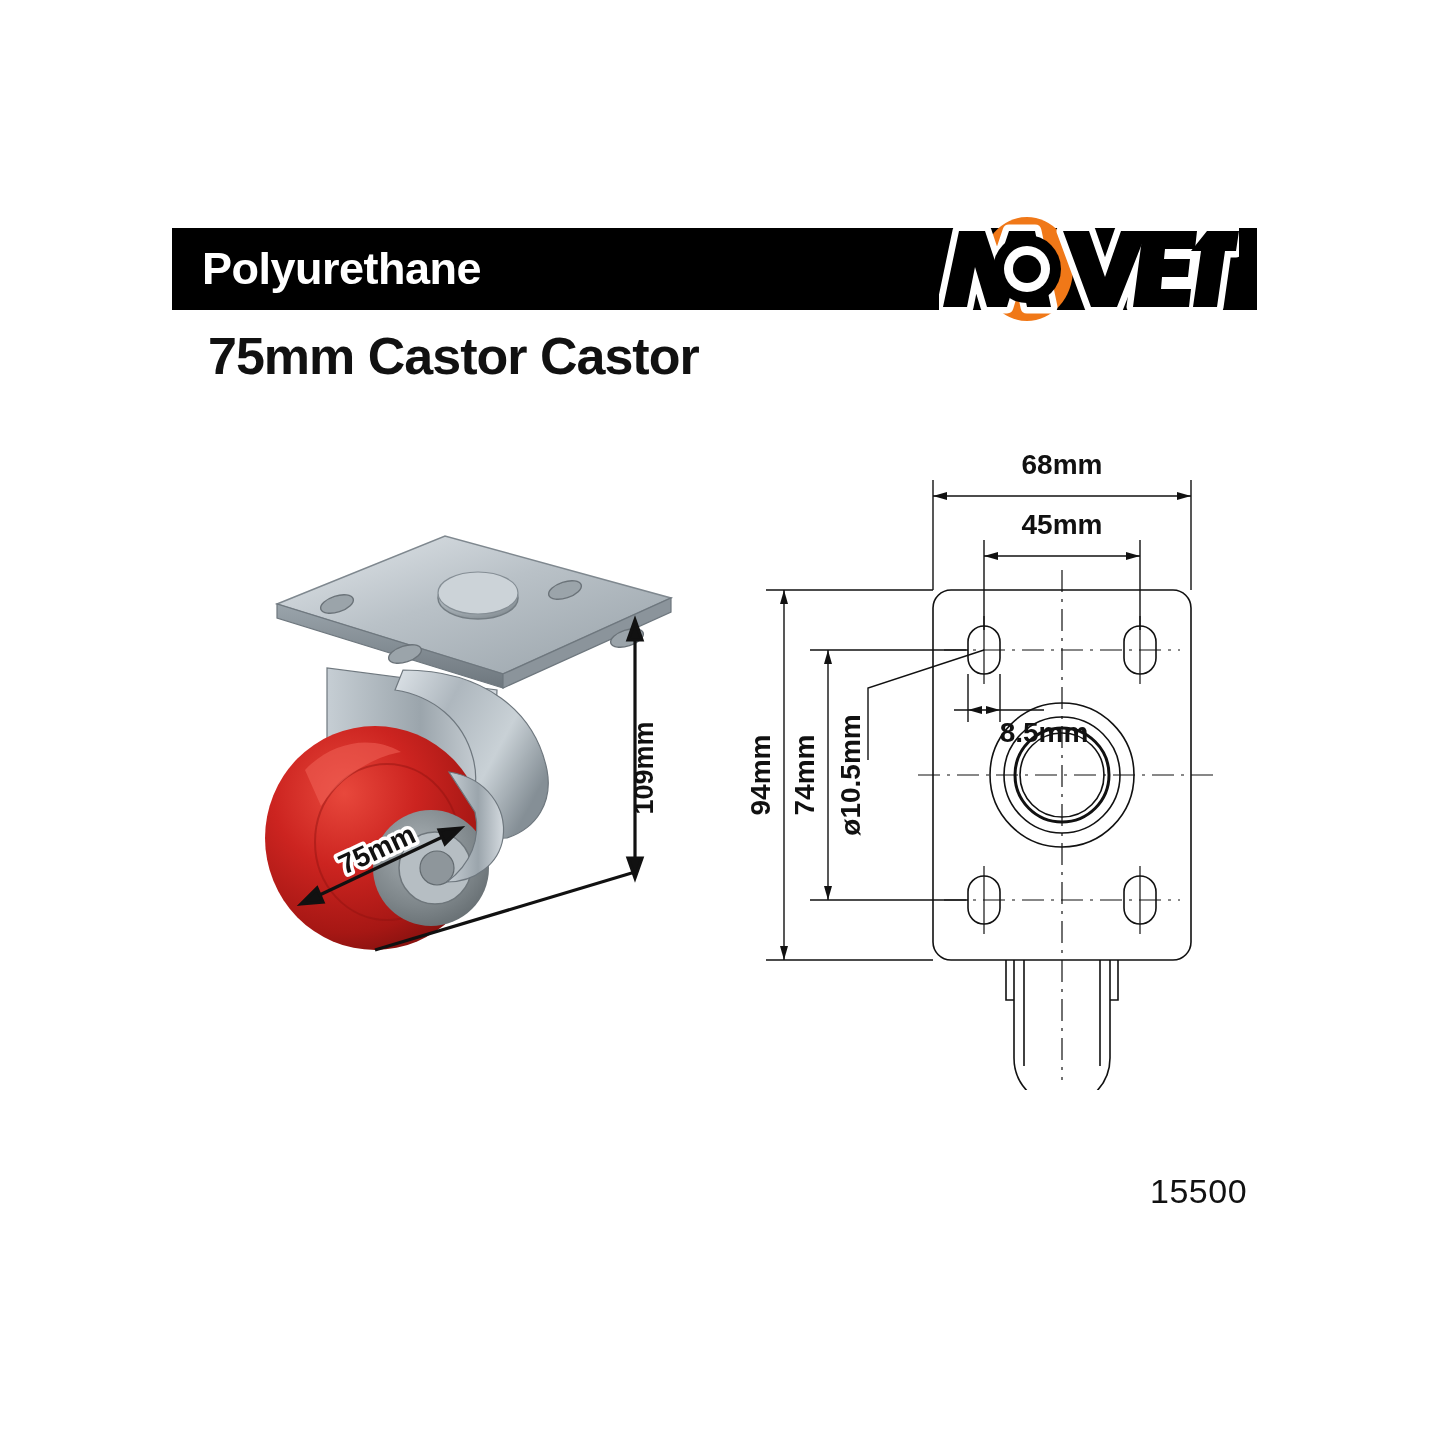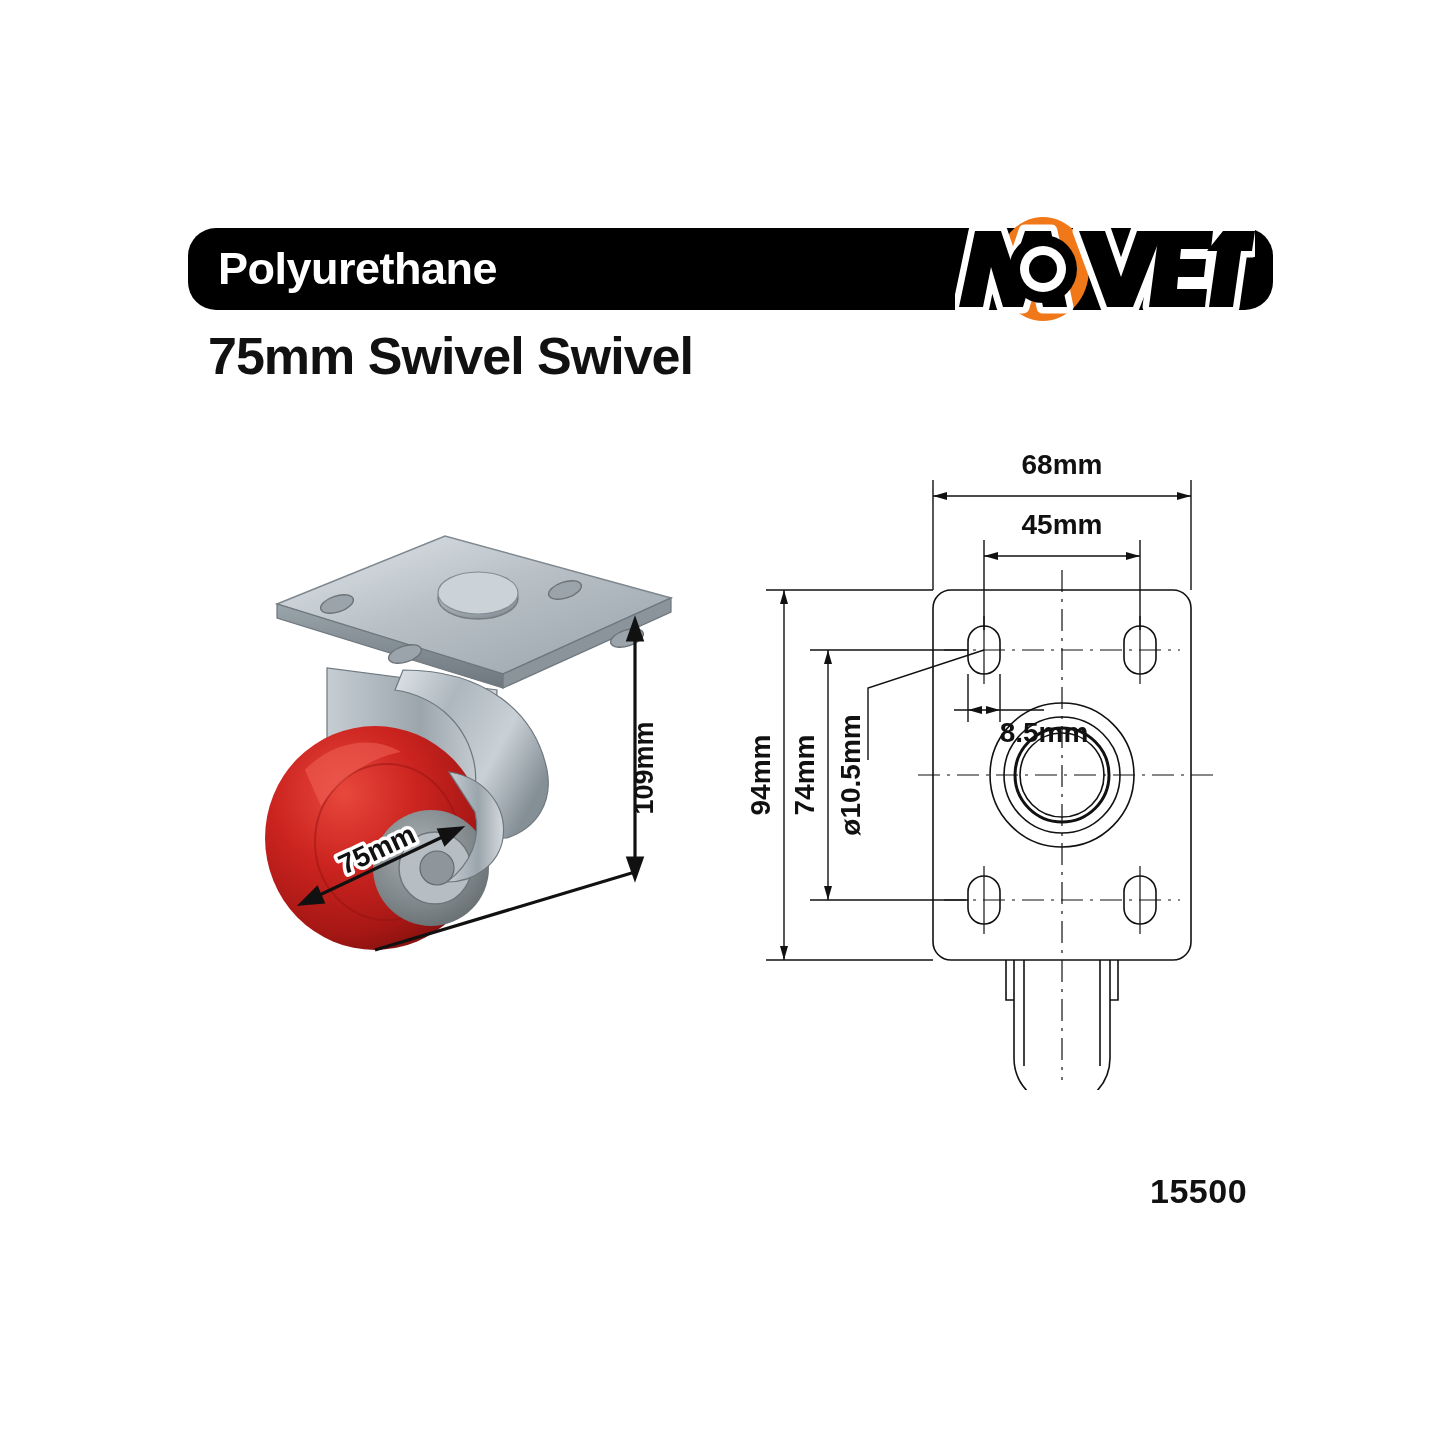--- a/index.html
+++ b/index.html
@@ -15,26 +15,25 @@
     position: relative;
     width: 1445px;
     height: 1445px;
     background: #ffffff;
     overflow: hidden;
   }
 
   
   #header-banner {
     position: absolute;
-    left: 188px;
+    left: 172px;
     top: 228px;
     width: 1085px;
     height: 82px;
     background: #000000;
-    border-radius: 28px;
   }
   #header-title {
     position: absolute;
     left: 30px;
     top: 50%;
     transform: translateY(-50%);
     color: #ffffff;
     font-size: 45px;
     font-weight: bold;
     letter-spacing: -0.5px;
@@ -79,21 +78,21 @@
     width: 510px;
     height: 660px;
   }
 
   
   #product-code {
     position: absolute;
     left: 1150px;
     top: 1172px;
     font-size: 34px;
-    font-weight: bold;
+    font-weight: normal;
     color: #111111;
     letter-spacing: 0.5px;
   }
 
   .dim-label {
     font-family: "Liberation Sans", sans-serif;
     font-weight: bold;
     fill: #111111;
   }
 </style>
@@ -125,21 +124,21 @@
           <path d="M268 16 L300 16 L297 36 L286 36 L278 92 L254 92 L262 36 L252 36 Z"></path>
         </g>
 
         <circle cx="88" cy="54" r="34" fill="#000000"></circle>
         <circle cx="88" cy="54" r="23" fill="#ffffff"></circle>
         <circle cx="88" cy="54" r="14" fill="#000000"></circle>
       </svg>
     </div>
   </div>
 
-  <div id="subtitle">75mm Swivel Swivel</div>
+  <div id="subtitle">75mm Castor Castor</div>
 
   <div id="photo-area">
     <svg width="470" height="500" viewBox="0 0 470 500">
       <defs>
         <linearGradient id="gradPlateTop" x1="0" y1="0" x2="1" y2="1">
           <stop offset="0%" stop-color="#E2E7EB"></stop>
           <stop offset="45%" stop-color="#B9C1C7"></stop>
           <stop offset="100%" stop-color="#98A2A9"></stop>
         </linearGradient>
         <linearGradient id="gradPlateEdge" x1="0" y1="0" x2="0" y2="1">

